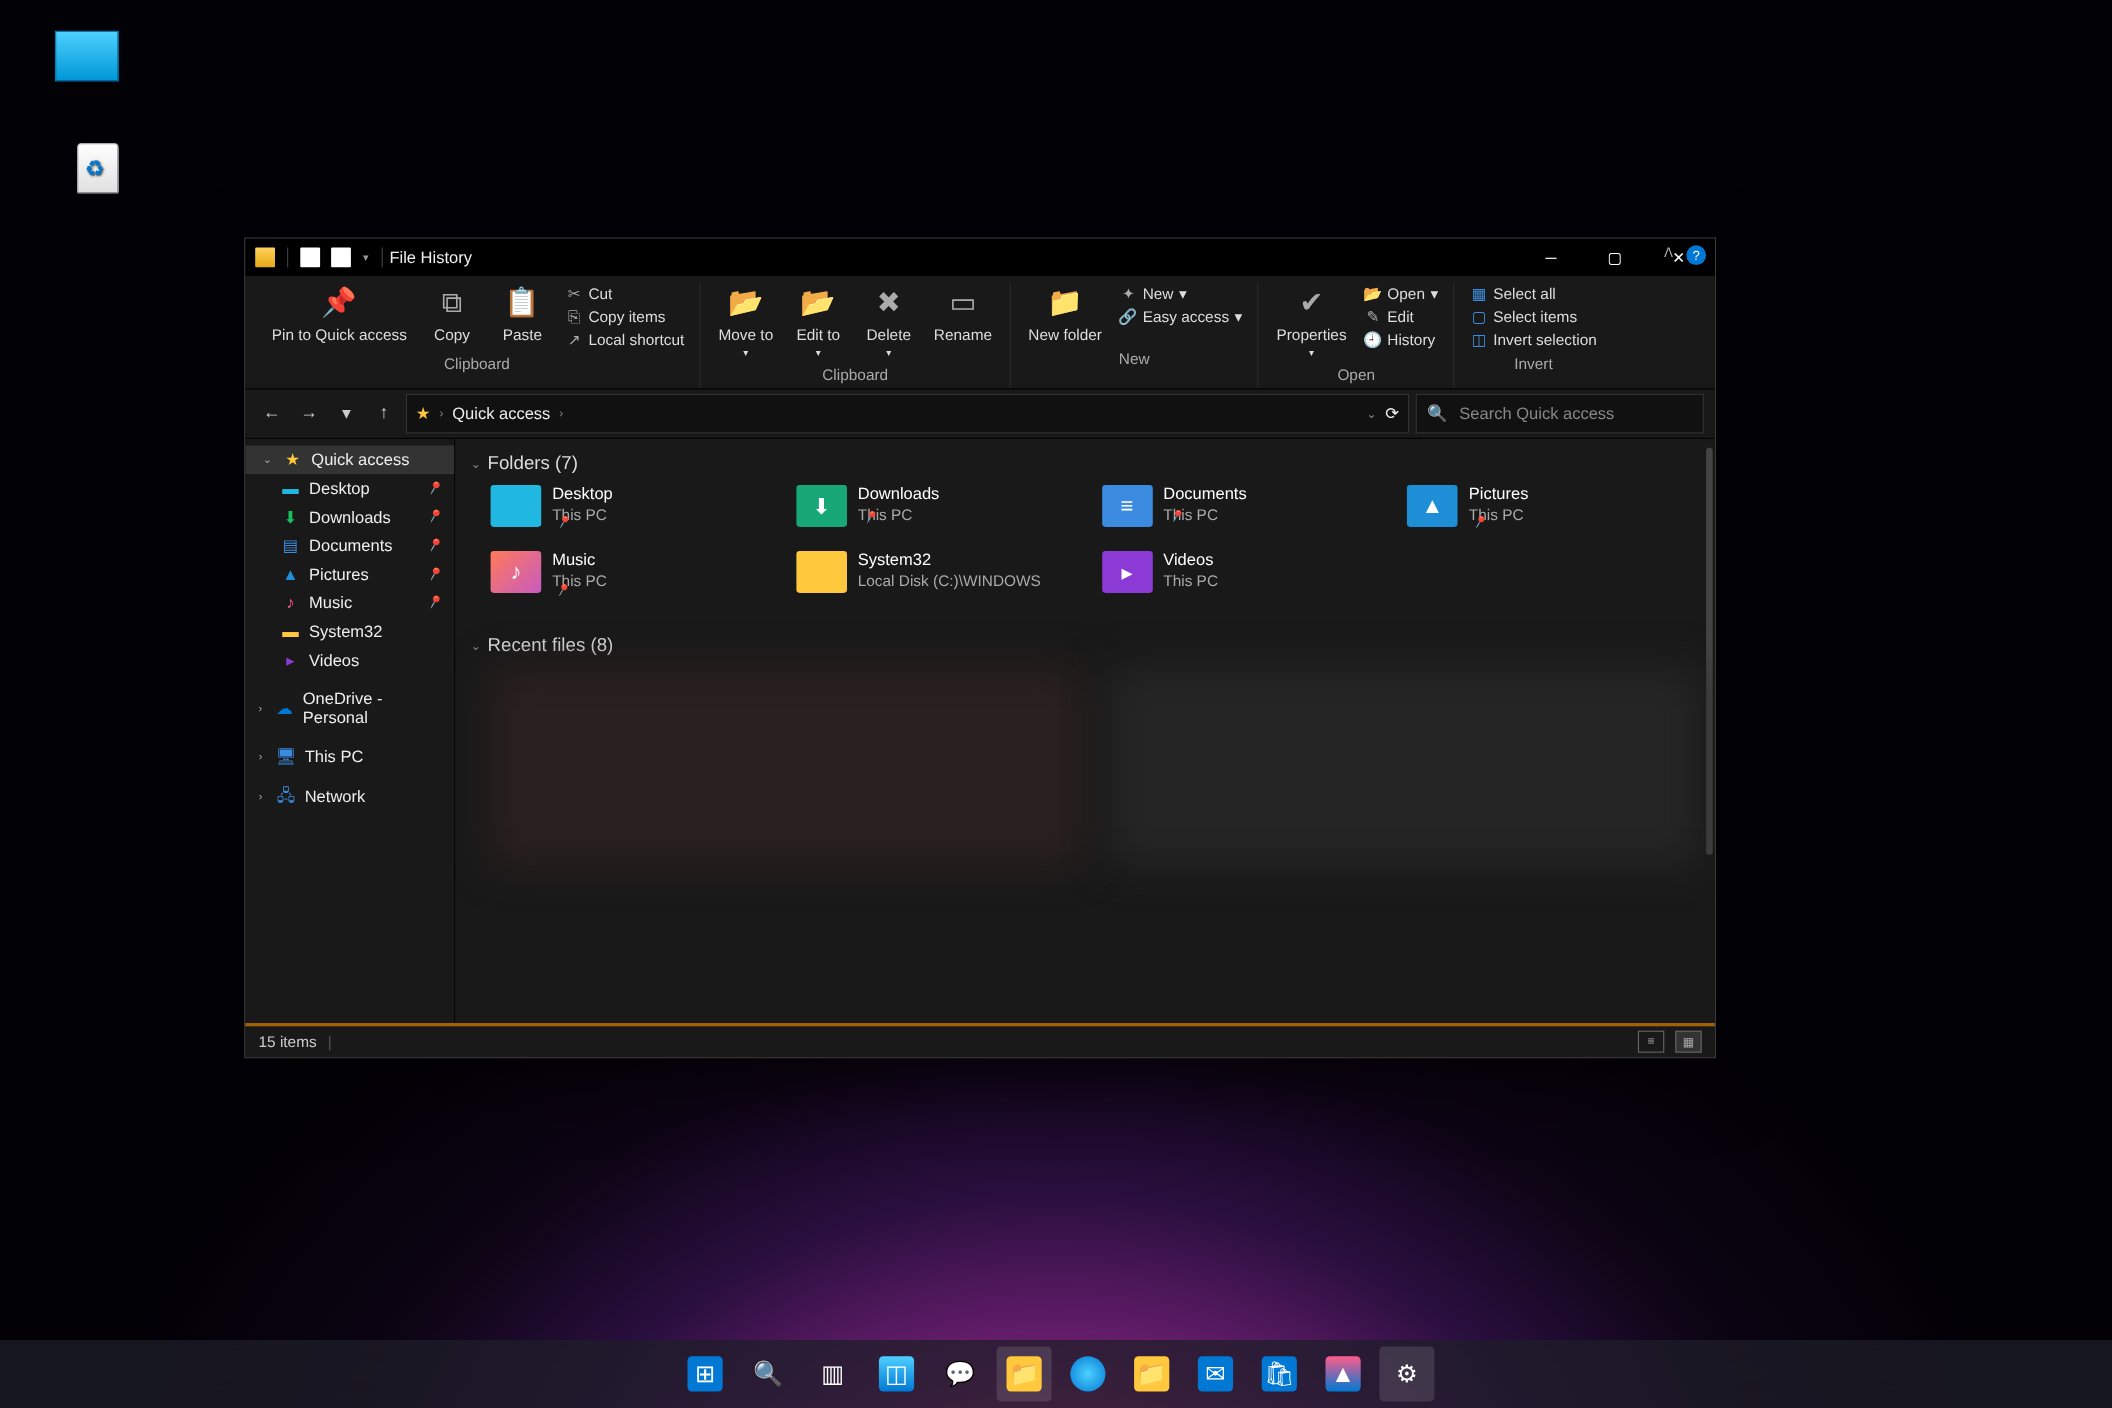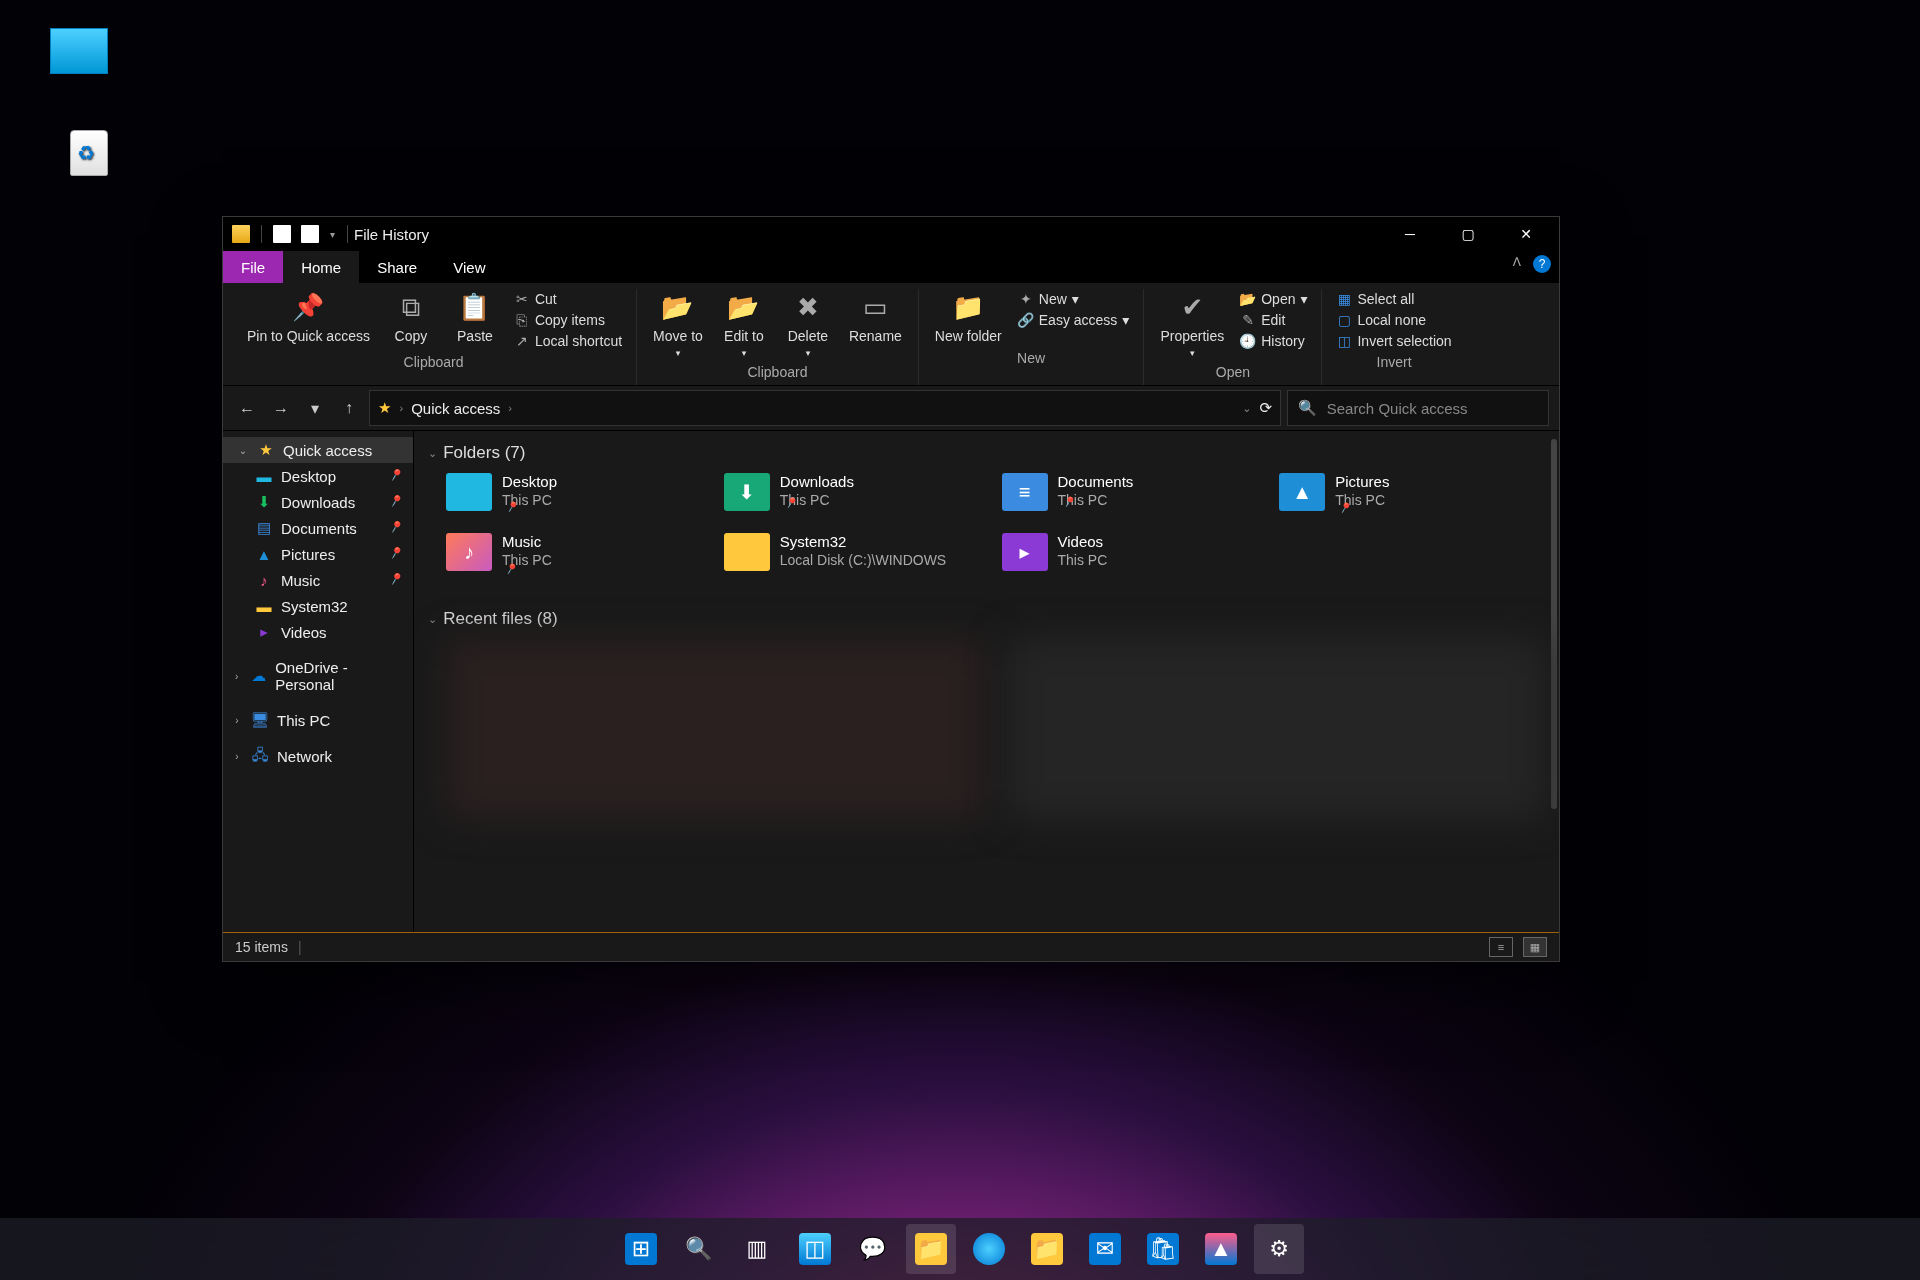--- a/index.html
+++ b/index.html
@@ -65,21 +65,21 @@
 .fgrid{display:grid;grid-template-columns:repeat(4,1fr);gap:8px 12px;padding-left:18px;margin-bottom:20px}
 .fitem{display:flex;gap:10px;align-items:flex-start}
 .fic{width:46px;height:38px;border-radius:3px;flex-shrink:0;display:flex;align-items:center;justify-content:center;font-size:20px;color:#fff}
 .ftxt{display:flex;flex-direction:column;line-height:1.25}
 .ftxt .fn{color:#fff;font-size:15px}
 .ftxt .fp{color:#aaa;font-size:14px}
 .ftxt .fpin{color:#888;font-size:11px;transform:rotate(30deg);display:inline-block;margin-top:2px}
 .blurred{display:flex;gap:22px;padding-left:18px}
 .blur-box{flex:1;height:180px;background:#2a2020;filter:blur(18px);border-radius:6px}
 
-.status{height:28px;background:#191919;border-top:1px solid #a16207;display:flex;align-items:center;padding:0 12px;color:#ccc;font-size:14px;gap:10px}
+.status{height:28px;background:#191919;border-top:3px solid #a16207;display:flex;align-items:center;padding:0 12px;color:#ccc;font-size:14px;gap:10px}
 .status .sp{flex:1}
 .status .vbtn{width:22px;height:18px;border:1px solid #666;display:flex;align-items:center;justify-content:center;font-size:11px;color:#aaa}
 
 .taskbar{position:absolute;bottom:0;left:0;right:0;height:62px;background:rgba(30,30,40,.75);backdrop-filter:blur(20px);display:flex;align-items:center;justify-content:center;gap:8px}
 .tb-item{width:50px;height:50px;display:flex;align-items:center;justify-content:center;border-radius:4px}
 .tb-item.active{background:rgba(255,255,255,.12)}
 .tb-ic{width:32px;height:32px;border-radius:4px;display:flex;align-items:center;justify-content:center;font-size:22px;color:#fff}
 </style>
 </head>
 <body>
@@ -102,26 +102,20 @@
       <div class="ticon fldr-ic" style="filter:grayscale(1) brightness(1.5)"></div>
       <div class="down">▾</div>
       <div class="sep"></div>
       <div class="title">File History</div>
       <div class="spacer"></div>
       <div class="winbtn">─</div>
       <div class="winbtn">▢</div>
       <div class="winbtn cl">✕</div>
     </div>
 
-    <div class="tabs">
-      <div class="tab file">File</div>
-      <div class="tab active">Home</div>
-      <div class="tab">Share</div>
-      <div class="tab">View</div>
-    </div>
 
     <div class="ribbon">
       <div class="collapse">ᐱ</div>
       <div class="help">?</div>
 
       <div class="rgroup">
         <div class="rrow">
           <div class="rbtn-lg">
               <div class="ric">📌</div>
               <span>Pin to Quick access</span>
@@ -215,21 +209,21 @@
 
       <div class="rgroup">
         <div class="rrow">
           <div class="rcol">
             <div class="rbtn-sm">
                 <div class="ric" style="color:#3b8be0">▦</div>
                 <span>Select all</span>
               </div>
             <div class="rbtn-sm">
                 <div class="ric" style="color:#3b8be0">▢</div>
-                <span>Local none</span>
+                <span>Select items</span>
               </div>
             <div class="rbtn-sm">
                 <div class="ric" style="color:#3b8be0">◫</div>
                 <span>Invert selection</span>
               </div>
           </div>
         </div>
         <div class="rlabel">Invert</div>
       </div>
     </div>

